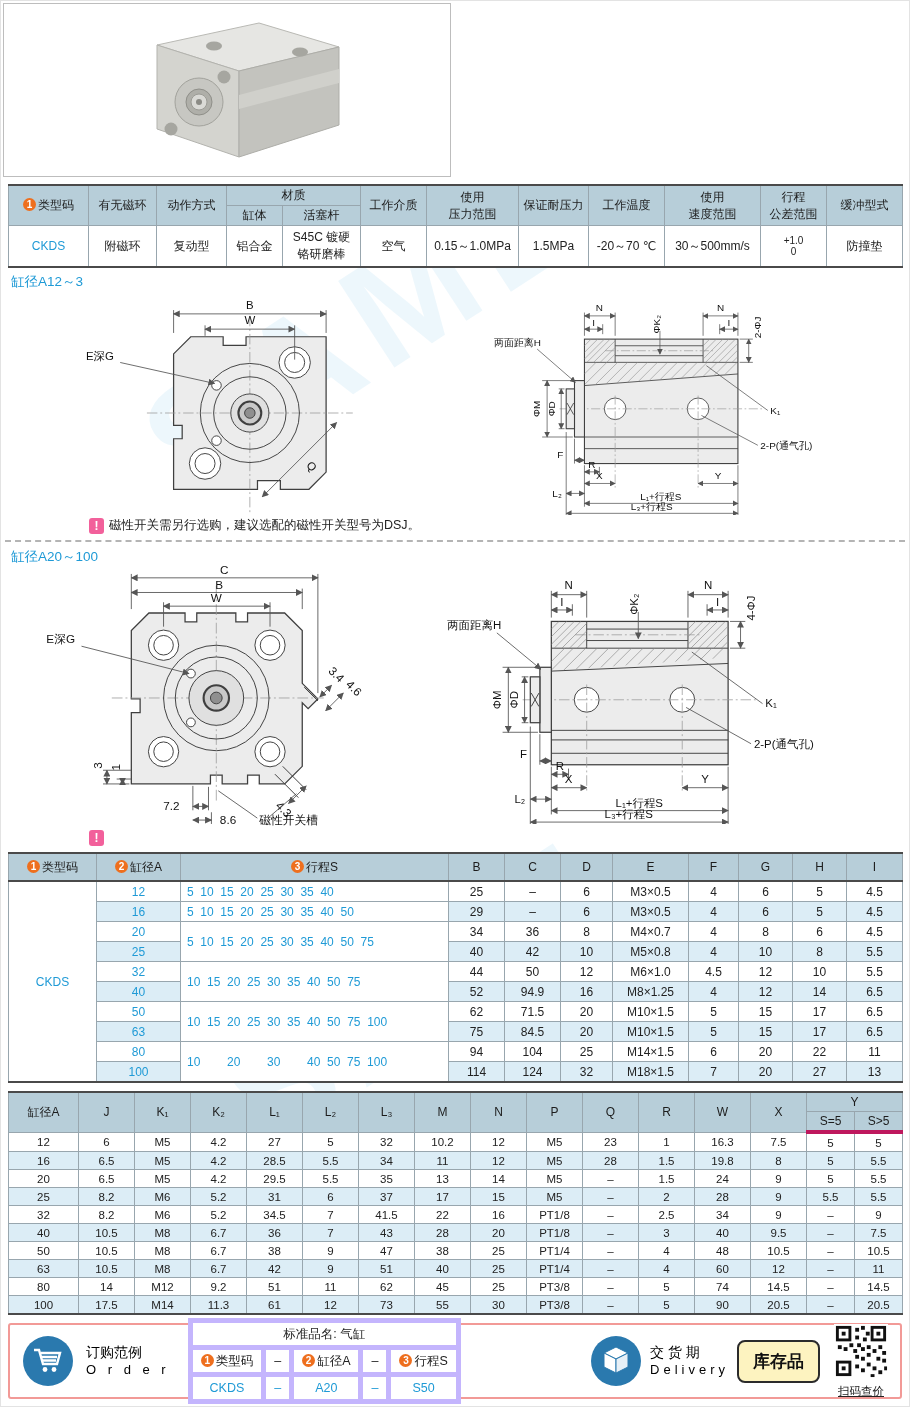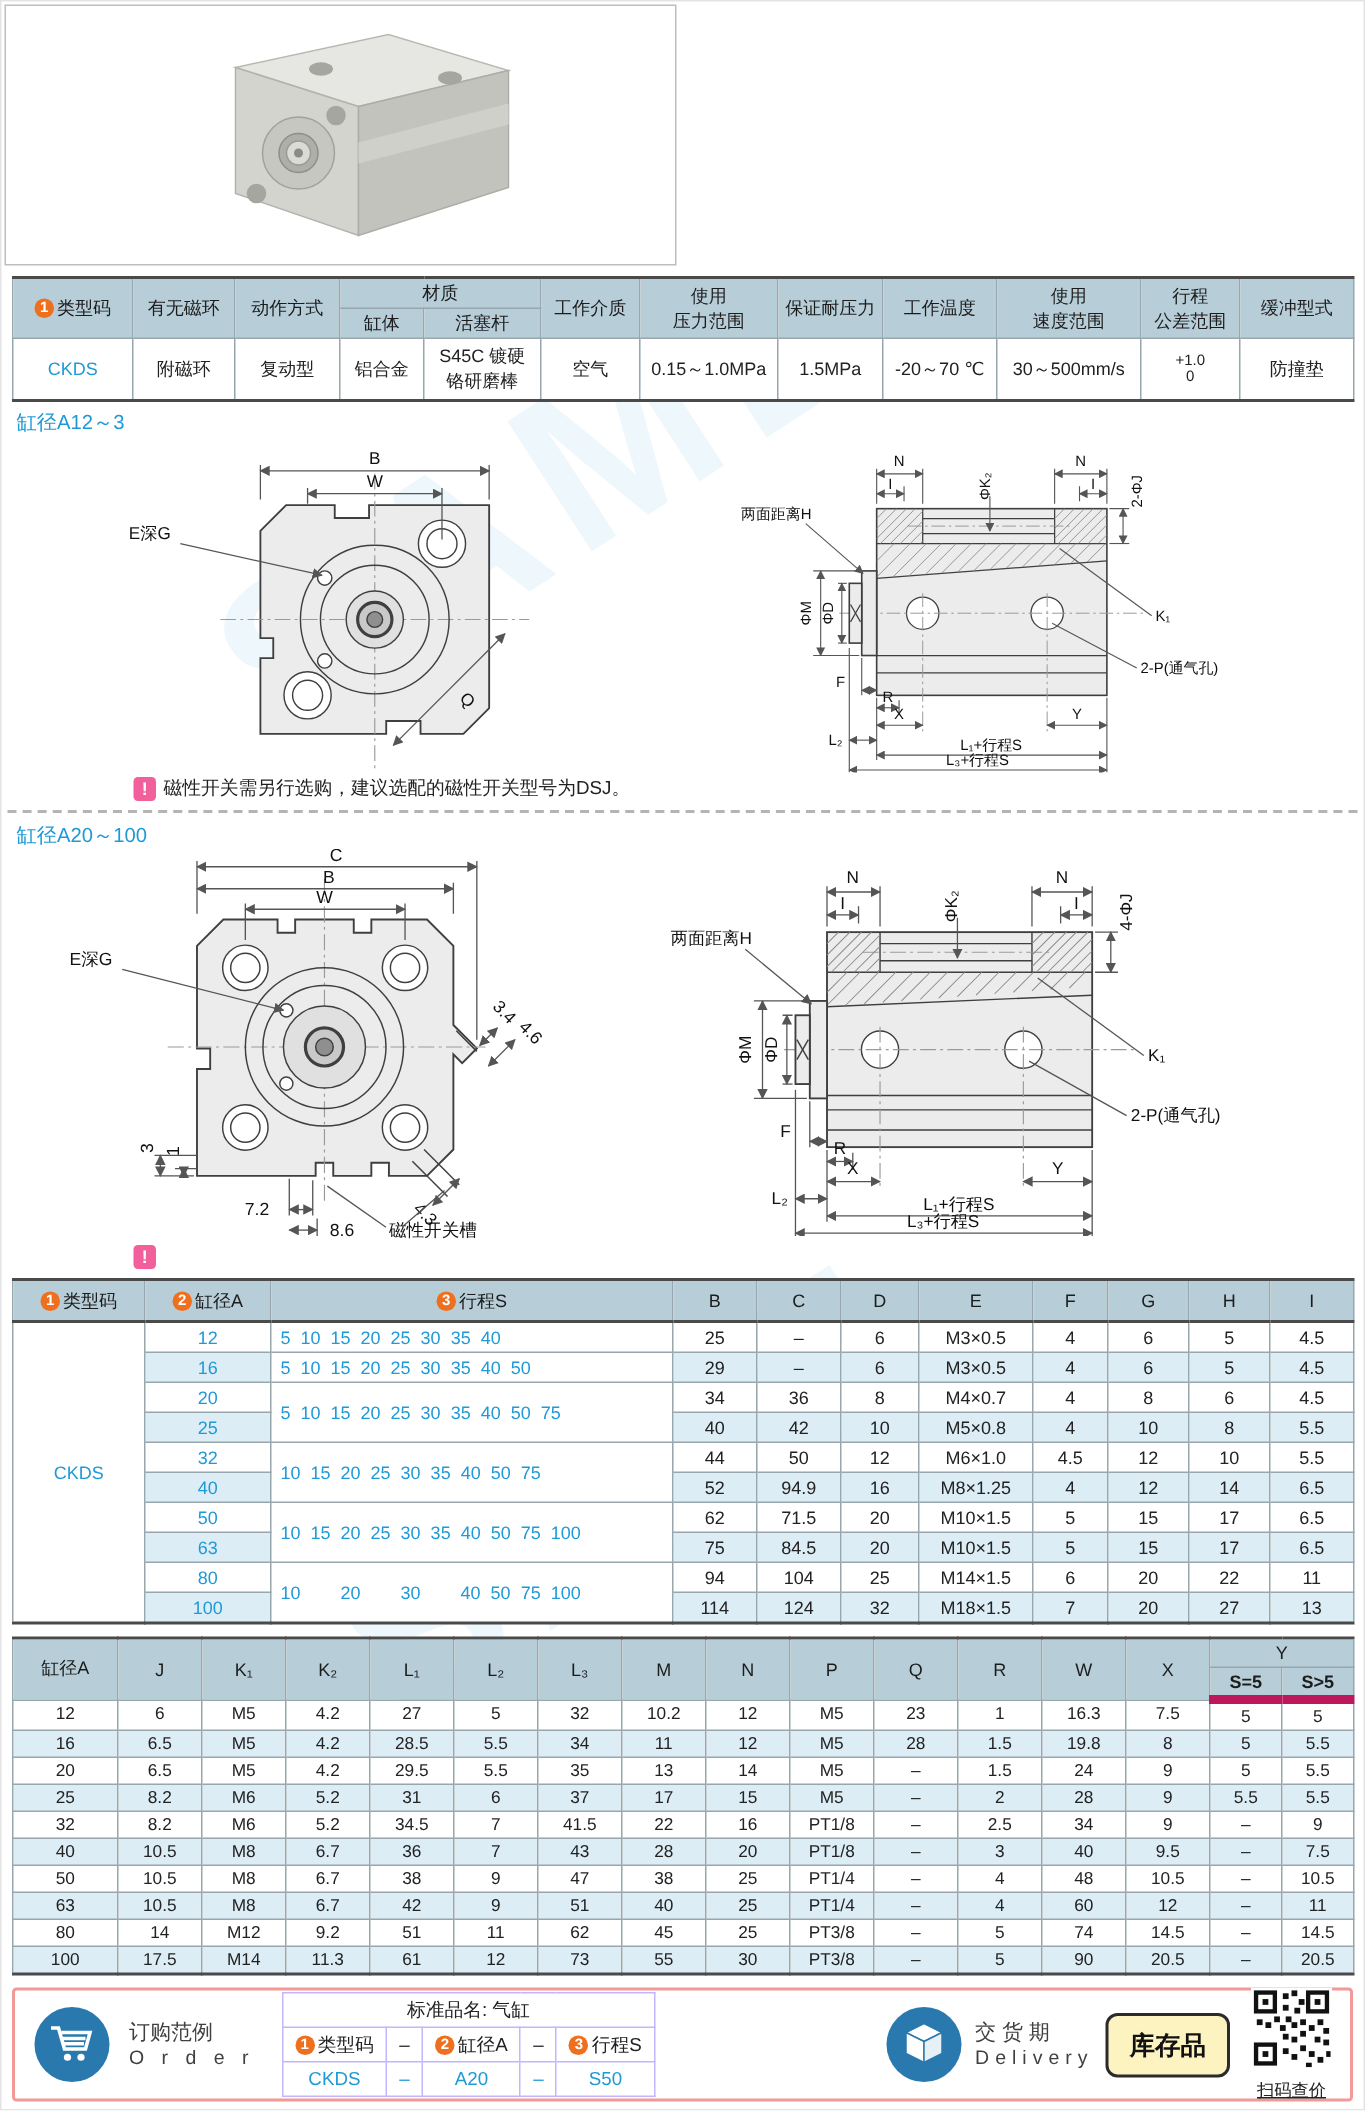--- a/index.html
+++ b/index.html
@@ -35,33 +35,33 @@
   .drawrow1{padding-left:58px;gap:34px;}
   .drawrow2{padding-left:18px;gap:2px;}
 
   
   .t1{margin-top:6px;border-top:2px solid #4a4a4a;border-bottom:2px solid #4a4a4a;}
   .t1 th{height:26px;border-bottom:2px solid #4a4a4a;}
   .t1 td{height:19px;}
   .t1 td.stk{text-align:left;white-space:pre;padding-left:6px;}
   .t2{margin-top:8px;border-top:2px solid #4a4a4a;border-bottom:2px solid #4a4a4a;}
   .t2 th{height:18px;}
-  .t2 thead tr:last-child th{border-bottom:6px solid #be185d;font-weight:bold;}
+  .t2 thead tr:last-child th{border-bottom:4px solid #be185d;}
   .t2 td{height:17px;font-size:11.5px;}
   tr.alt td{background:#dcedf6;}
   tr.alt td.wht,td.wht{background:#fff;}
 
   .cnum{display:inline-block;width:13px;height:13px;border-radius:50%;background:#ee6f1e;color:#fff;font-size:10px;line-height:13px;text-align:center;font-weight:bold;margin-right:2px;vertical-align:1px;}
 
   
   .orderbar{margin:8px 7px 0 7px;height:72px;border:2px solid #f29a97;border-radius:3px;display:flex;align-items:center;padding:0 12px;gap:12px;background:#fff;}
-  .icolbl{font-size:14px;color:#404040;line-height:18px;}
+  .icolbl{font-size:14px;color:#000000;line-height:18px;}
   .icolbl .en{letter-spacing:4px;font-size:13px;}
   .otable{border-collapse:collapse;margin-left:6px;}
-  .otable td{border:1px solid #c4b5fd;font-size:12.5px;height:22px;padding:0 8px;background:#fff;}
+  .otable td{border:5px solid #c4b5fd;font-size:12.5px;height:22px;padding:0 8px;background:#fff;}
   .otable .ttl{font-size:12.5px;}
   .grp{display:flex;align-items:center;gap:8px;}
   .stock{background:#fdf3c0;border:2px solid #2b2b2b;border-radius:8px;font-size:17px;font-weight:bold;padding:8px 14px;color:#111;}
   .qrwrap{margin-left:6px;text-align:center;text-decoration:underline;}
   .qrcap{font-size:11.5px;margin-top:2px;}
   .pushright{margin-left:auto;}
 
   
   .oln{stroke:#3f3f3f;stroke-width:1.3;fill:#ececec;}
   .iln{stroke:#3f3f3f;stroke-width:1;fill:none;}

